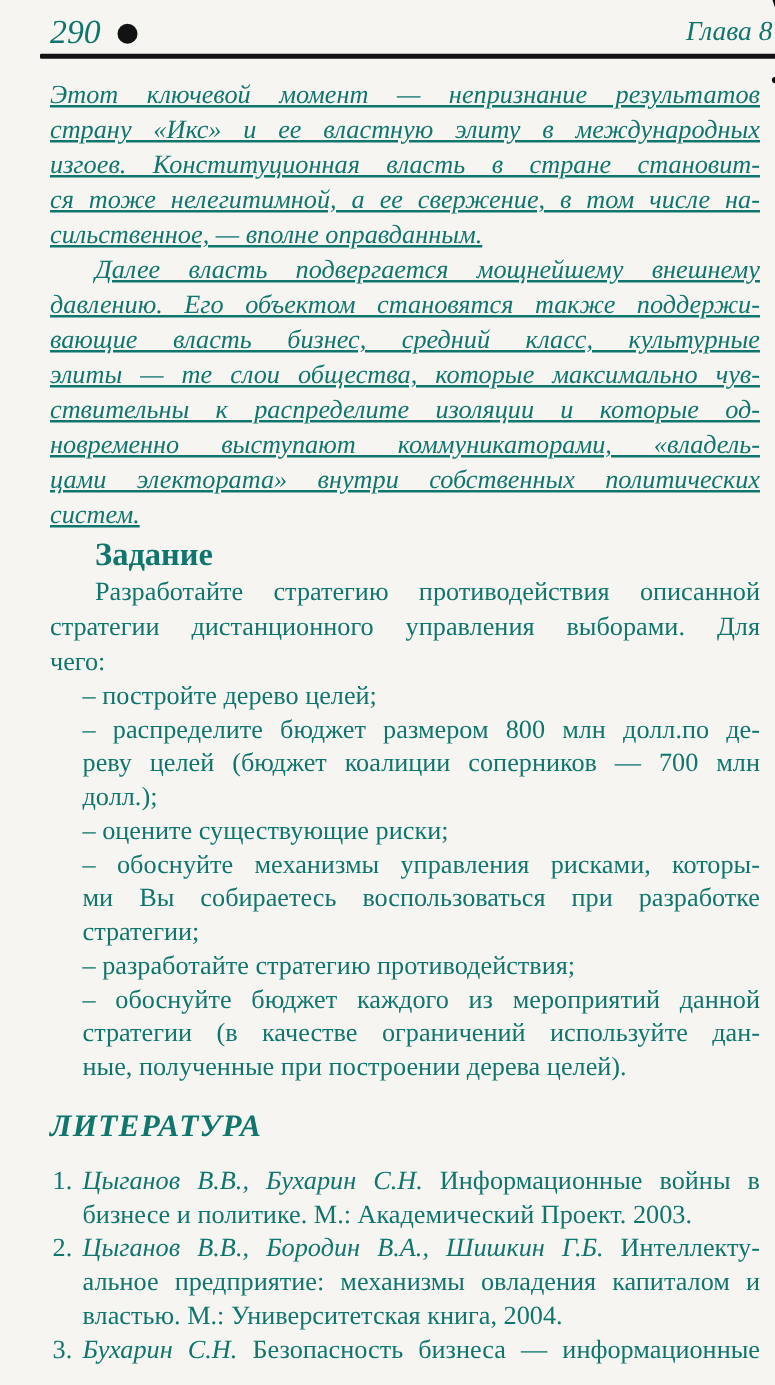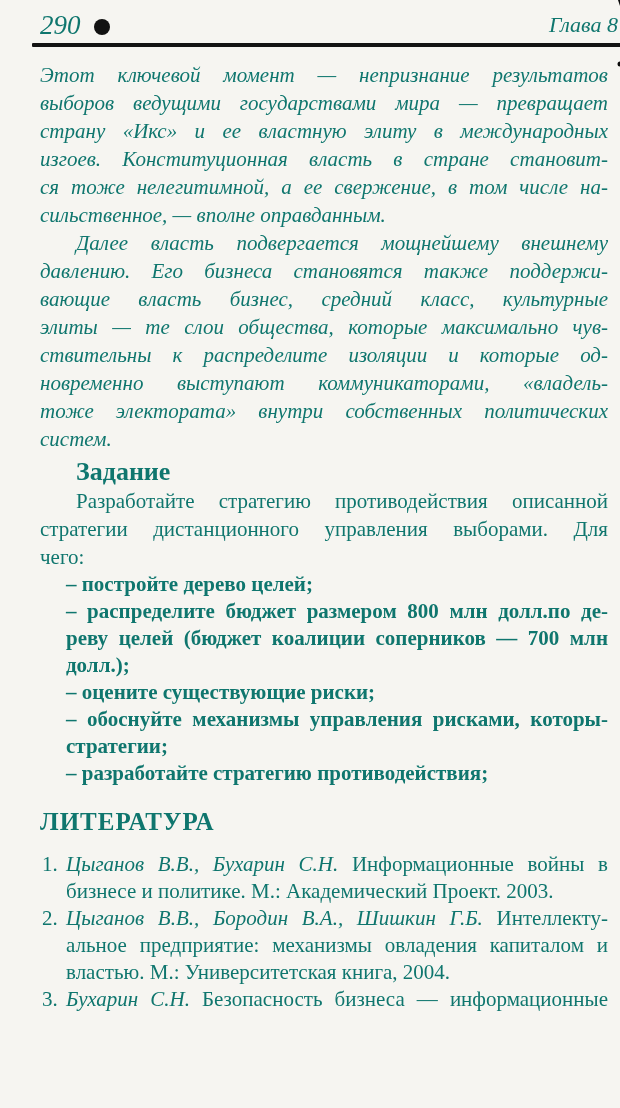--- a/index.html
+++ b/index.html
@@ -31,27 +31,27 @@
   .chapter{font-style:italic;font-size:22px;padding-right:26px;}
   .rule{height:4px;background:#131313;width:590px;margin-top:3px;border-radius:1px;}
   
   .content{padding:14px 44px 0 8px;}
   .line{
     font-size:21px;line-height:28px;
     text-align:justify;text-align-last:justify;
     white-space:nowrap;
   }
   .line.last{text-align:left;text-align-last:left;white-space:normal;}
-  .para.italic .line{font-style:italic;}
+  .para.italic .line{font-style:italic;text-decoration:underline;}
   .line.indent{padding-left:36px;}
   .task-heading{font-weight:bold;font-size:26px;line-height:30px;padding-left:36px;margin-top:4px;}
   .task-item{margin-left:26px;}
-  .task-item .line{line-height:27px;font-weight:bold;}
+  .task-item .line{line-height:27px;}
   .lit-heading{
-    font-weight:bold;
+    font-weight:bold;font-style:italic;
     font-size:25px;line-height:30px;
     margin:20px 0 14px 0;letter-spacing:1px;
   }
   .lit-item{position:relative;padding-left:26px;}
   .lit-item .line{line-height:27px;}
   .lit-num{position:absolute;left:2px;top:0;font-size:21px;line-height:27px;font-style:normal;}
   .authors{font-style:italic;}
   
   .binding{position:absolute;top:0;right:0;width:40px;height:620px;pointer-events:none;z-index:5;}
 </style>
@@ -66,34 +66,33 @@
       <span class="dot"></span>
     </div>
     <div class="chapter">Глава 8</div>
   </div>
   <div class="rule"></div>
 
   <div class="content">
     <div id="body-paragraphs">
         <div class="para italic">
           <div class="line">Этот ключевой момент — непризнание результатов</div>
-          <div class="line">выборов ведущими государствами мира — превращает</div>
           <div class="line">страну «Икс» и ее властную элиту в международных</div>
           <div class="line">изгоев. Конституционная власть в стране становит-</div>
           <div class="line">ся тоже нелегитимной, а ее свержение, в том числе на-</div>
           <div class="line last">сильственное, — вполне оправданным.</div>
         </div>
         <div class="para italic">
           <div class="line indent">Далее власть подвергается мощнейшему внешнему</div>
-          <div class="line">давлению. Его бизнеса становятся также поддержи-</div>
+          <div class="line">давлению. Его объектом становятся также поддержи-</div>
           <div class="line">вающие власть бизнес, средний класс, культурные</div>
           <div class="line">элиты — те слои общества, которые максимально чув-</div>
           <div class="line">ствительны к распределите изоляции и которые од-</div>
           <div class="line">новременно выступают коммуникаторами, «владель-</div>
-          <div class="line">тоже электората» внутри собственных политических</div>
+          <div class="line">цами электората» внутри собственных политических</div>
           <div class="line last">систем.</div>
         </div>
       </div>
 
     <div class="task-heading">Задание</div>
     <div id="task-intro" class="para">
         <div class="para">
           <div class="line indent">Разработайте стратегию противодействия описанной</div>
           <div class="line">стратегии дистанционного управления выборами. Для</div>
           <div class="line last">чего:</div>
@@ -106,24 +105,30 @@
         <div class="task-item">
           <div class="line">– распределите бюджет размером 800 млн долл.по де-</div>
           <div class="line">реву целей (бюджет коалиции соперников — 700 млн</div>
           <div class="line last">долл.);</div>
         </div>
         <div class="task-item">
           <div class="line last">– оцените существующие риски;</div>
         </div>
         <div class="task-item">
           <div class="line">– обоснуйте механизмы управления рисками, которы-</div>
+          <div class="line">ми Вы собираетесь воспользоваться при разработке</div>
           <div class="line last">стратегии;</div>
         </div>
         <div class="task-item">
           <div class="line last">– разработайте стратегию противодействия;</div>
+        </div>
+        <div class="task-item">
+          <div class="line">– обоснуйте бюджет каждого из мероприятий данной</div>
+          <div class="line">стратегии (в качестве ограничений используйте дан-</div>
+          <div class="line last">ные, полученные при построении дерева целей).</div>
         </div>
       </div>
 
     <div class="lit-heading">ЛИТЕРАТУРА</div>
     <div id="lit-items">
         <div class="lit-item">
           <span class="lit-num">1.</span>
           <div class="line"><span class="authors">Цыганов В.В., Бухарин С.Н. </span>Информационные войны в</div>
           <div class="line last">бизнесе и политике. М.: Академический Проект. 2003.</div>
         </div>

